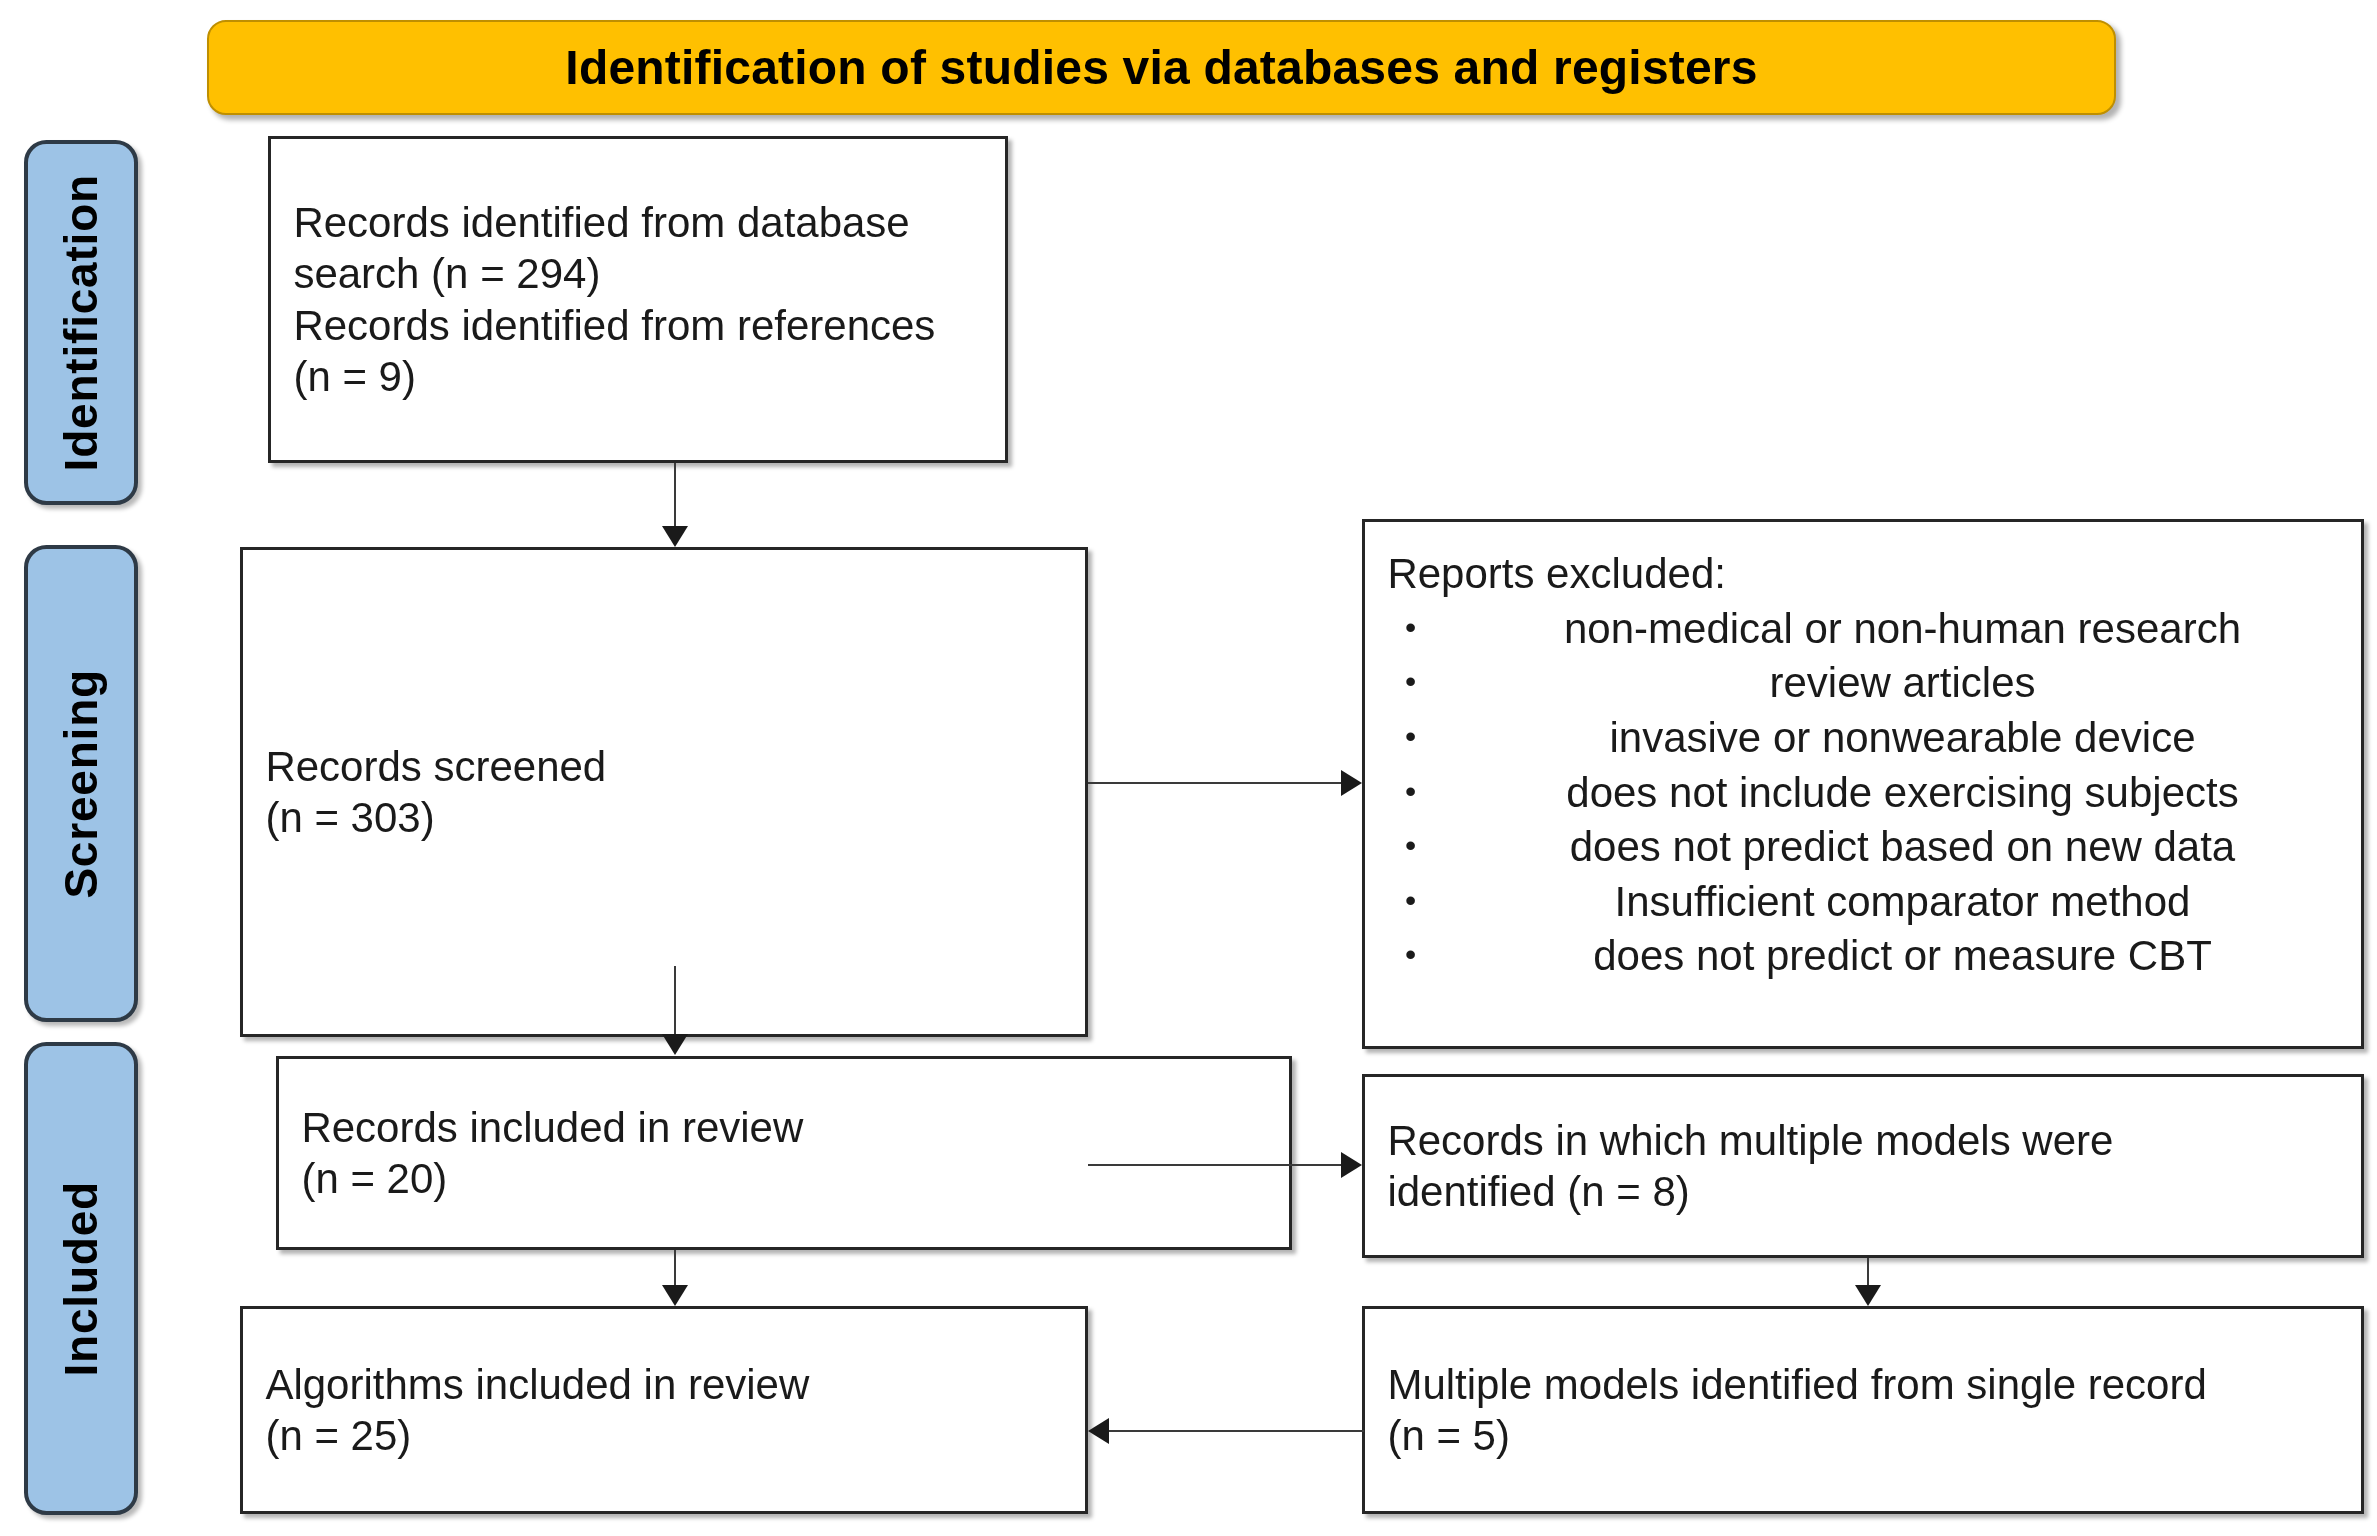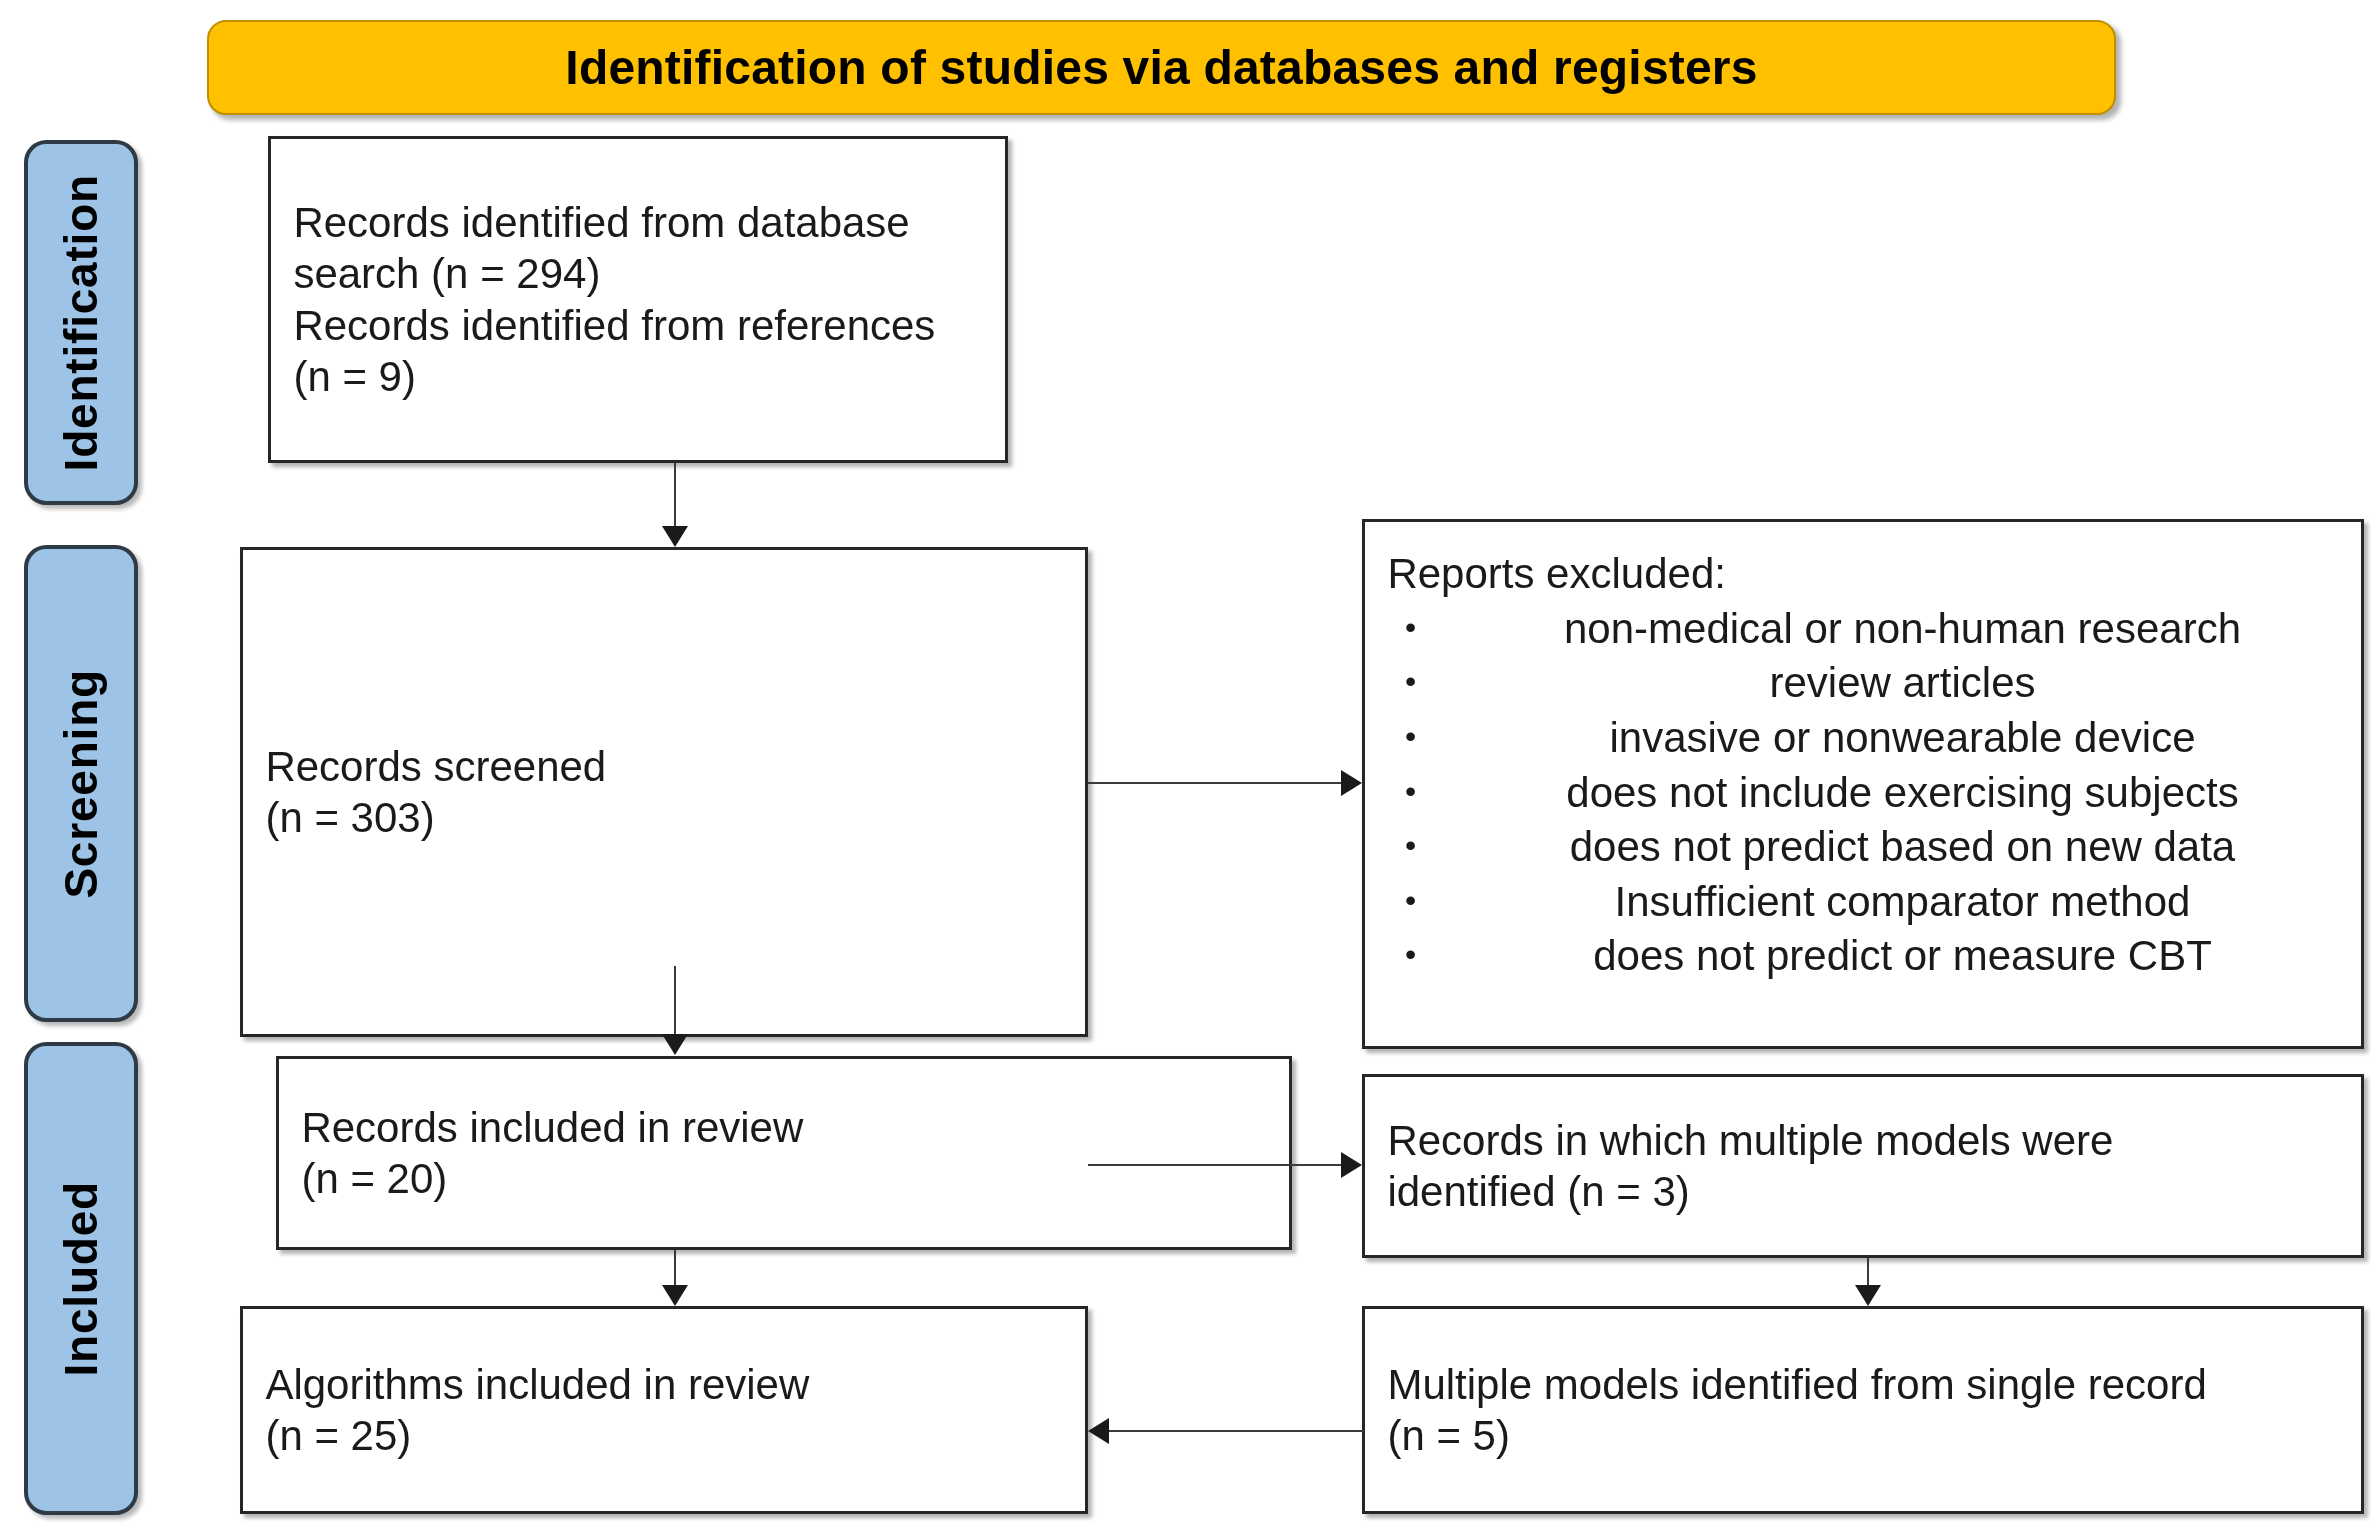--- a/index.html
+++ b/index.html
@@ -209,21 +209,21 @@
       <li>invasive or nonwearable device</li>
       <li>does not include exercising subjects</li>
       <li>does not predict based on new data</li>
       <li>Insufficient comparator method</li>
       <li>does not predict or measure CBT</li>
     </ul>
   </div>
 
   <div class="fbox" id="box-multi-records">
     <p>Records in which multiple models were
-identified (n = 3)</p>
+identified (n = 8)</p>
   </div>
 
   <div class="fbox" id="box-multi-models">
     <p>Multiple models identified from single record
 (n = 5)</p>
   </div>
 
   <div class="conn v-line" style="left:674px; top:463px; height:66px;"></div>
   <div class="arrow-down" style="left:662px; top:526px;"></div>
 

